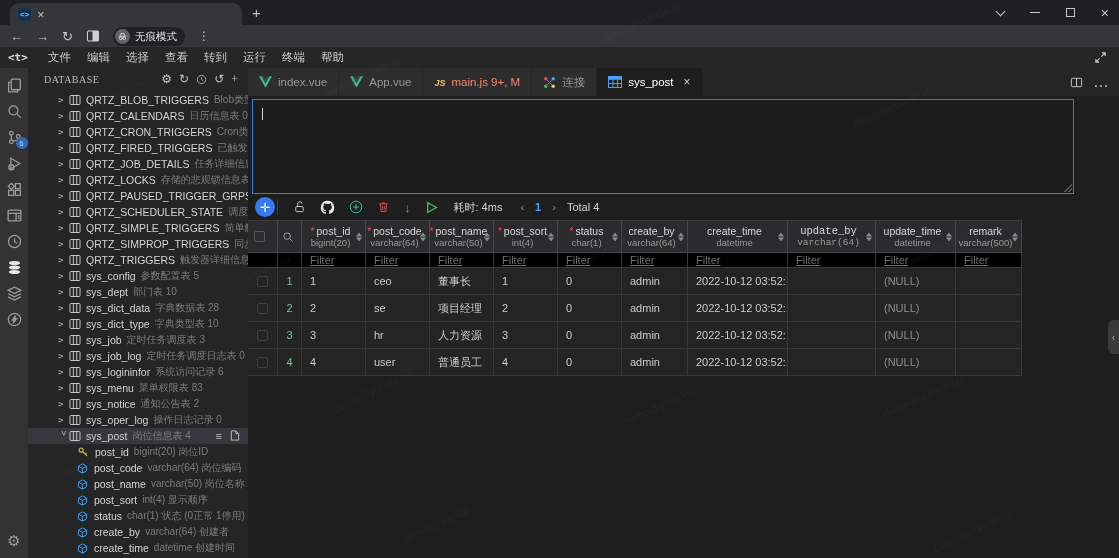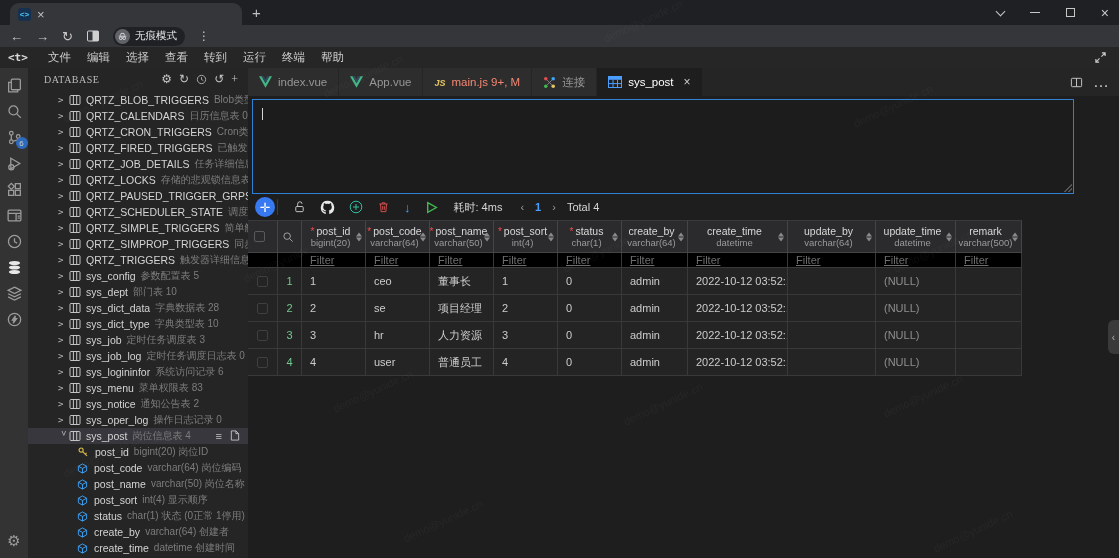--- a/index.html
+++ b/index.html
@@ -21,21 +21,21 @@
     transform:rotate(-45deg); margin-top:-3px;}
   .winmax { width:9px; height:9px; border:1.2px solid #c7c7c7; }
   .winmin { width:10px; height:1.5px; background:#c7c7c7; }
   .winclose { font-size:14px; }
 
   .urlrow { height:22px; background:#35363a; display:flex; align-items:center; padding:0 10px; gap:13px; }
   .navbtn { color:#c7c7c7; font-size:13px; line-height:1; }
   .urlpill { flex:1; height:17px; background:#202124; border-radius:9px; display:flex; align-items:center;
     padding:0 10px; gap:6px; font-size:11px; }
   .urlproto { color:#9aa0a6; } .urlhost { color:#e8eaed; font-weight:bold; }
-  .incog { display:flex; align-items:center; gap:5px; background:#202124; border-radius:10px; padding:2px 8px 2px 2px; }
+  .incog { display:flex; align-items:flex-end; gap:5px; background:#202124; border-radius:10px; padding:2px 8px 2px 2px; }
   .incog .ic { width:15px; height:15px; border-radius:50%; background:#5f6368; display:flex; align-items:center; justify-content:center; }
   .incog .lbl { color:#e8eaed; font-size:10.5px; }
   .kebab { color:#c7c7c7; font-size:12px; letter-spacing:0; }
 
   
   .menubar { height:21px; background:#262627; display:flex; align-items:center; padding-left:8px; gap:4px; position:relative;}
   .logo { color:#d8d8d8; font-weight:bold; font-size:11px; margin-right:8px; font-family:"DejaVu Sans Mono",monospace;}
   .menu-item { font-size:11.5px; color:#cccccc; padding:0 8px; }
   .expand-ic { position:absolute; right:12px; top:4px; }
 
@@ -745,21 +745,21 @@
           <div class="gcell" style="width: 100px;">
             <div class="hname">
               <span>create_time</span>
             </div>
             <div class="htype">datetime</div>
             <span class="sorter">
               <span class="tri-up"></span>
               <span class="tri-dn"></span>
             </span>
           </div>
-          <div class="gcell" style="width: 88px;">
+          <div class="gcell" style="width: 88px; font-family: Liberation Mono, monospace;">
             <div class="hname">
               <span>update_by</span>
             </div>
             <div class="htype">varchar(64)</div>
             <span class="sorter">
               <span class="tri-up"></span>
               <span class="tri-dn"></span>
             </span>
           </div>
           <div class="gcell" style="width: 80px;">

